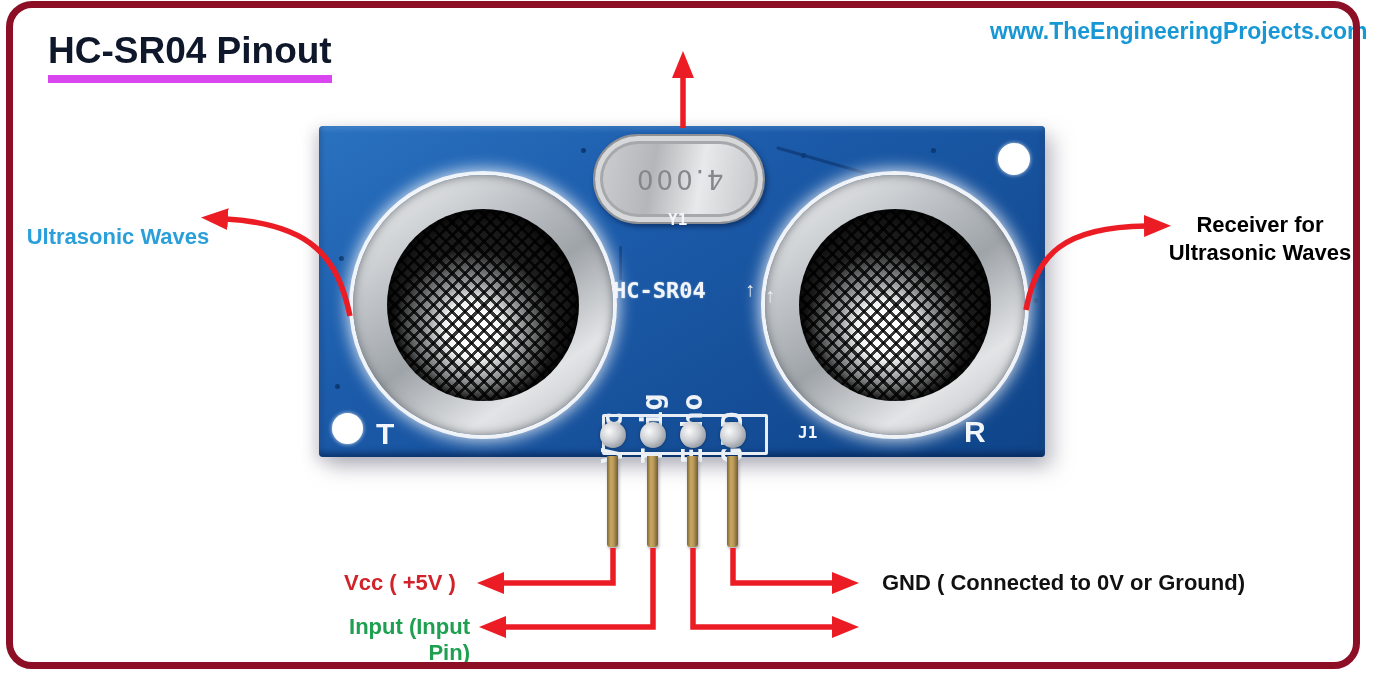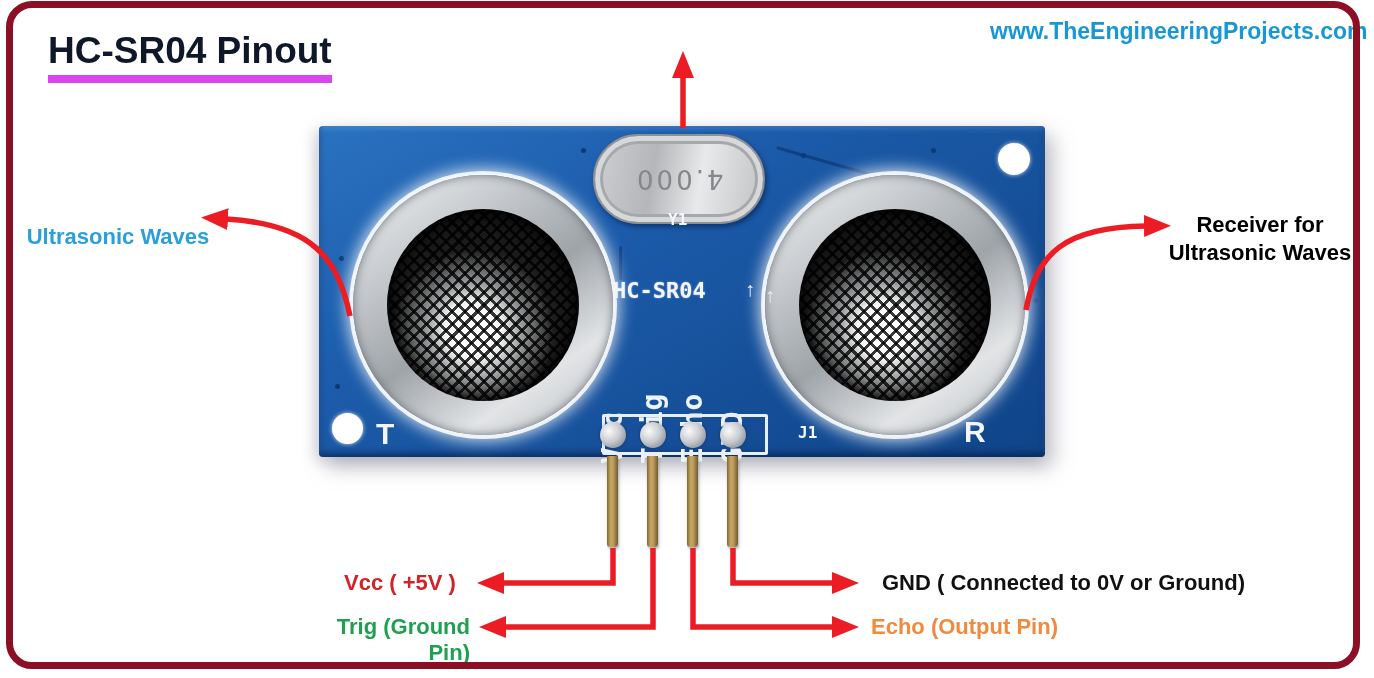--- a/index.html
+++ b/index.html
@@ -177,17 +177,16 @@
       <path d="M350,316 C338,258 312,224 226,219" marker-end="url(#ah)"></path>
       <path d="M1026,310 C1036,254 1064,227 1146,226" marker-end="url(#ah)"></path>
       <path d="M613,548 L613,583 L502,583" marker-end="url(#ah)"></path>
       <path d="M653,548 L653,627 L504,627" marker-end="url(#ah)"></path>
       <path d="M693,548 L693,627 L834,627" marker-end="url(#ah)"></path>
       <path d="M733,548 L733,583 L834,583" marker-end="url(#ah)"></path>
     </g>
   </svg>
 
   <div class="pin-label lbl-vcc">Vcc ( +5V )</div>
-  <div class="pin-label lbl-trig">Trig (Ground Pin)</div>
+  <div class="pin-label lbl-trig">Input (Input Pin)</div>
   <div class="pin-label lbl-gnd">GND ( Connected to 0V or Ground)</div>
-  <div class="pin-label lbl-echo">Echo (Output Pin)</div>
 
 </div>
 
 </body></html>

